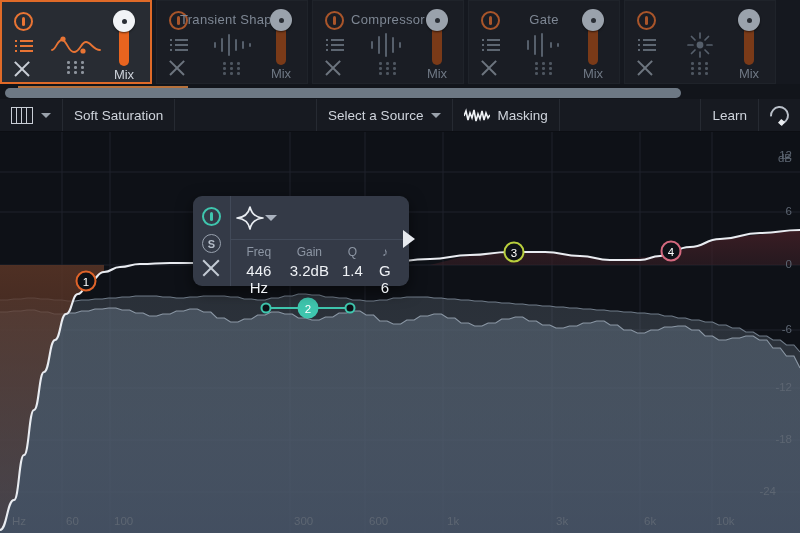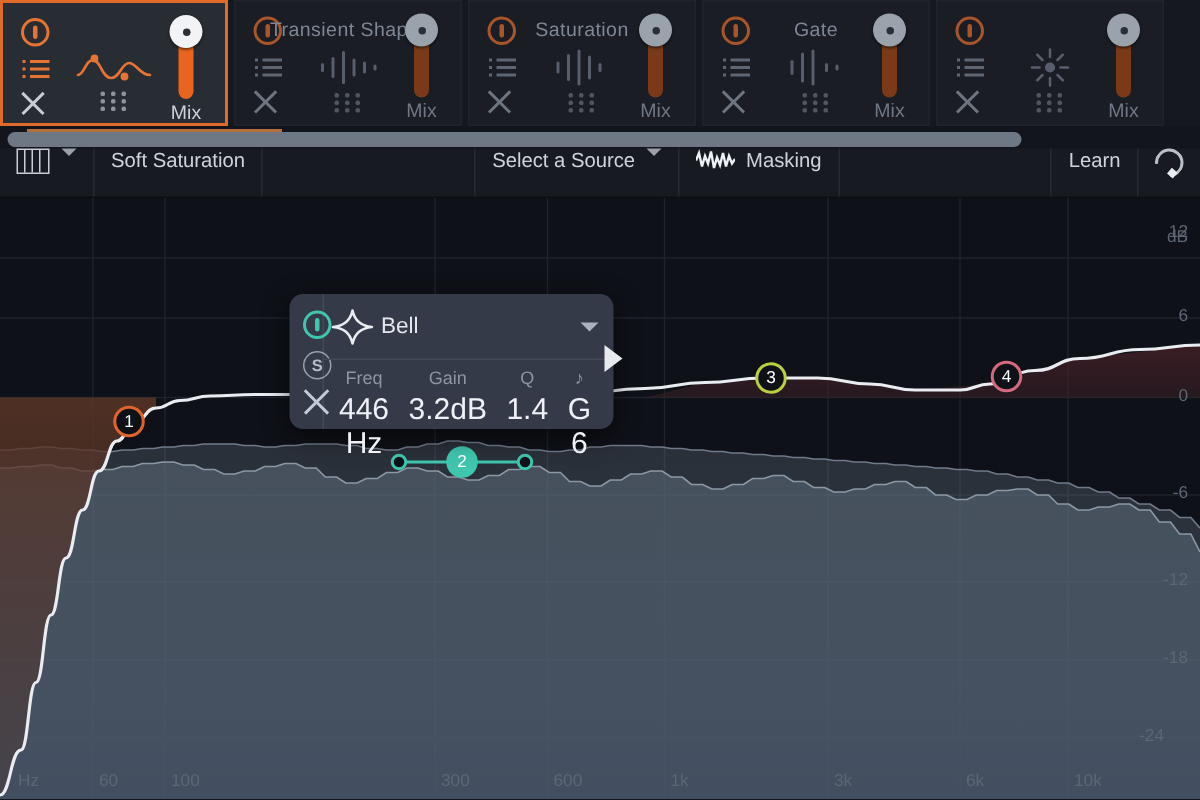--- a/index.html
+++ b/index.html
@@ -86,21 +86,21 @@
   }
   .scroll-accent{ position:absolute; left:18px; top:86px; width:170px; height:2px; background:#b5713c; }
 
   
   .toolbar{
     position:absolute; left:0; top:99px; width:800px; height:33px;
     background:#171a21; display:flex; align-items:stretch;
     border-bottom:1px solid #0c0e13;
   }
   .tb{
-    display:flex; align-items:flex-start; height:100%;
+    display:flex; align-items:center; height:100%;
     border-right:1px solid #262a32; padding:0 11px; font-size:13.5px; color:#cfd4dc;
   }
   .tb.noborder{ border-right:none; }
   .grid-ic{ width:22px; height:17px; border:1.6px solid #c9ced6; position:relative; }
   .grid-ic s{ position:absolute; top:0; bottom:0; width:1.4px; background:#c9ced6; }
   .chev{ width:0;height:0;border-left:5px solid transparent;border-right:5px solid transparent;border-top:5px solid #9aa1ab; margin-left:8px;}
   .spacer{ flex:1; border-right:1px solid #262a32; }
   .mask-ic{ width:26px; height:15px; margin-right:7px; }
   .knob-ic{
     width:19px; height:19px; border-radius:50%;
@@ -146,21 +146,21 @@
   }
   .pp-x{ position:absolute; left:8px; top:62px; width:20px; height:20px; }
   .pp-x::before,.pp-x::after{ content:""; position:absolute; left:-1px; top:9px; width:22px;height:1.8px;background:#c3cad4;}
   .pp-x::before{transform:rotate(45deg)} .pp-x::after{transform:rotate(-45deg)}
   .pp-type{ height:44px; display:flex; align-items:center; padding:0 6px 0 4px; border-bottom:1px solid #424a59; }
   .pp-type-name{ font-size:15px; color:#e4e8ee; margin-left:4px; flex:1; }
   .pp-chev{ width:0;height:0;border-left:6px solid transparent;border-right:6px solid transparent;border-top:6px solid #aab2bf; margin-right:4px;}
   .pp-params{ display:flex; padding:5px 2px 0 10px; }
   .pp-col{ margin-right:13px; }
   .pp-col-lab{ font-size:12px; color:#8d96a4; text-align:center; margin-bottom:3px; }
-  .pp-col-val{ font-size:20px; color:#eef1f5; text-align:center; }
+  .pp-col-val{ font-size:15px; color:#eef1f5; text-align:center; }
   .pp-tab{
     position:absolute; left:209px; top:228px; width:18px; height:28px;
     background:#343a47; border-radius:0 5px 5px 0; z-index:39;
   }
   .pp-tri{
     position:absolute; left:403px; top:230px; width:0;height:0;
     border-top:9px solid transparent;border-bottom:9px solid transparent;border-left:12px solid #e7eaef;
     z-index:41;
   }
 </style>
@@ -231,21 +231,21 @@
           <s style="left:14px;top:10px"></s>
         </div>
         <div class="mix-wrap">
           <div class="mix-track"></div>
           <div class="mix-knob"></div>
           <div class="mix-lab">Mix</div>
         </div>
       </div>
       <div class="module dim">
         <div class="pwr"></div>
-        <div class="mod-title">Saturation</div>
+        <div class="mod-title">Compressor</div>
         <div class="listicon">
           <i></i>
           <i></i>
           <i></i>
         </div>
         <div class="xicon"></div>
         <div class="wave-ic"><svg width="52" height="28" viewBox="0 0 52 28">
             <g stroke="#565f6b" stroke-width="2" stroke-linecap="round">
               <line x1="10" y1="11" x2="10" y2="17"></line>
               <line x1="17" y1="6" x2="17" y2="22"></line>
@@ -466,21 +466,20 @@
     <div class="pp-left">
       <div class="pp-pwr"></div>
       <div class="pp-solo">S</div>
       <div class="pp-x"></div>
     </div>
     <div class="pp-right">
       <div class="pp-type">
         <svg width="30" height="26" viewBox="0 0 30 26">
           <path d="M15 2 C16.6 9.2 20.8 12.4 28 13 C20.8 13.6 16.6 16.8 15 24 C13.4 16.8 9.2 13.6 2 13 C9.2 12.4 13.4 9.2 15 2 Z" fill="none" stroke="#e9edf2" stroke-width="1.7" stroke-linejoin="round"></path>
         </svg>
-        <span class="pp-type-name">Bell</span>
         <span class="pp-chev"></span>
       </div>
       <div class="pp-params" id="ppparams">
           <div class="pp-col">
             <div class="pp-col-lab">Freq</div>
             <div class="pp-col-val">446 Hz</div>
           </div>
           <div class="pp-col">
             <div class="pp-col-lab">Gain</div>
             <div class="pp-col-val">3.2dB</div>

